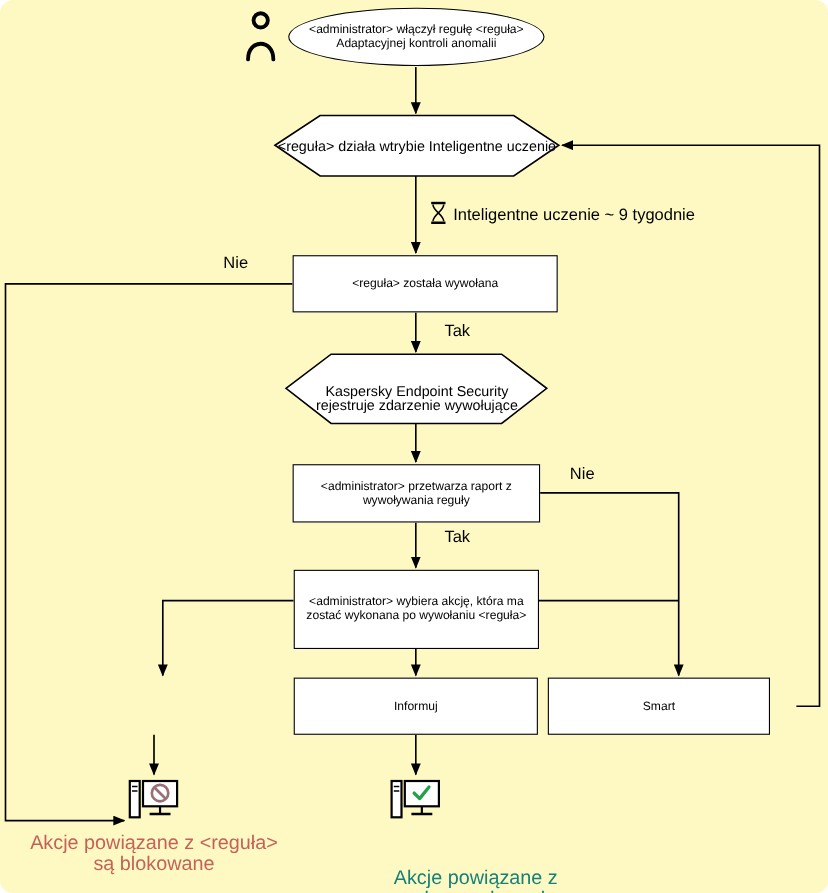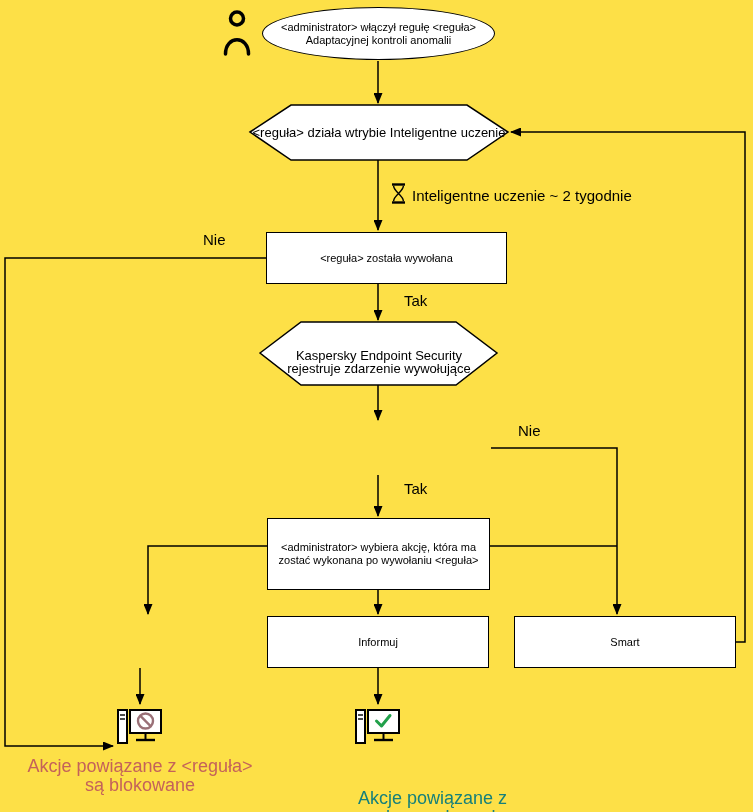--- a/index.html
+++ b/index.html
@@ -1,17 +1,17 @@
 <!DOCTYPE html>
 <html style="--line: #000000; --blocked-text: #c4625a; --allowed-text: #16807a; --check: #21a04a; --prohibit: #9a7077;"><head>
 <meta charset="utf-8">
 <style>
   html,body{margin:0;padding:0;}
   body{background:#ffffff;font-family:"Liberation Sans",sans-serif;color:#000;}
-  #canvas{position:relative;width:753px;height:812px;background:#fde047;overflow:hidden;}
+  #canvas{position:relative;width:753px;height:812px;background:#fef9c3;overflow:hidden;border-radius:12px;}
   #connectors{position:absolute;left:0;top:0;z-index:0;}
   .node{position:absolute;z-index:1;background:#fff;border:1.5px solid #000;display:flex;align-items:center;justify-content:center;text-align:center;font-size:11px;line-height:13px;box-sizing:border-box;padding:2px 10px;}
   .ellipse{border-radius:50%;}
   .shape-text{position:absolute;z-index:1;display:flex;align-items:center;justify-content:center;text-align:center;font-size:13px;line-height:13px;box-sizing:border-box;background:transparent;}
   .nowrap{white-space:nowrap;}
   .edge-label{position:absolute;z-index:1;font-size:15px;color:#000;}
   .caption{position:absolute;z-index:1;font-size:18px;line-height:19px;text-align:center;}
   #caption-blocked{color:var(--blocked-text,#c4625a);}
   #caption-allowed{color:var(--allowed-text,#16807a);}
   .icon{position:absolute;z-index:1;line-height:0;}
@@ -61,45 +61,48 @@
     <span>&lt;reguła&gt; działa wtrybie Inteligentne uczenie</span>
   </div>
 
   <div class="icon" style="left:391px;top:183px;">
     <svg width="15" height="21" viewBox="0 0 15 21">
       <line x1="1" y1="1.5" x2="14" y2="1.5" stroke="#000" stroke-width="2.4"></line>
       <line x1="1" y1="19.5" x2="14" y2="19.5" stroke="#000" stroke-width="2.4"></line>
       <path d="M2.6,2.8 C2.6,8.6 12.4,12.4 12.4,18.2 M12.4,2.8 C12.4,8.6 2.6,12.4 2.6,18.2" fill="none" stroke="#000" stroke-width="1.4"></path>
     </svg>
   </div>
-  <div class="edge-label" style="left:412px;top:187px;">Inteligentne uczenie ~ 2 tygodnie</div>
+  <div class="edge-label" style="left:412px;top:187px;">Inteligentne uczenie ~ 9 tygodnie</div>
 
   <div class="node" style="left:266px;top:232px;width:241px;height:52px;">
     <span>&lt;reguła&gt; została wywołana</span>
   </div>
 
   <div class="edge-label" style="left:203px;top:231px;">Nie</div>
   <div class="edge-label" style="left:404px;top:292px;">Tak</div>
 
   <div class="shape-text" style="left:281px;top:322px;width:196px;height:80px;">
     <span>Kaspersky Endpoint Security rejestruje zdarzenie wywołujące</span>
   </div>
 
+  <div class="node" style="left:266px;top:422px;width:225px;height:53px;">
+    <span>&lt;administrator&gt; przetwarza raport z wywoływania reguły</span>
+  </div>
 
   <div class="edge-label" style="left:518px;top:422px;">Nie</div>
   <div class="edge-label" style="left:404px;top:480px;">Tak</div>
 
   <div class="node" style="left:267px;top:518px;width:223px;height:72px;">
     <span>&lt;administrator&gt; wybiera akcję, która ma zostać wykonana po wywołaniu &lt;reguła&gt;</span>
   </div>
 
   <div class="node" style="left:267px;top:616px;width:222px;height:52px;">
     <span>Informuj</span>
   </div>
-  <div class="node" style="left:514px;top:616px;width:222px;height:52px;">
+  <div class="node" style="left:498px;top:616px;width:202px;height:52px;">
     <span>Smart</span>
   </div>
 
   <div class="icon" style="left:116px;top:706px;">
     <svg width="48" height="46" viewBox="0 0 48 46">
       <rect x="2" y="4" width="9" height="33" fill="#fff" stroke="#000" stroke-width="2"></rect>
       <line x1="4" y1="9" x2="9" y2="9" stroke="#000" stroke-width="1.4"></line>
       <line x1="4" y1="13" x2="9" y2="13" stroke="#000" stroke-width="1.4"></line>
       <rect x="14" y="4" width="31" height="23" fill="#fff" stroke="#000" stroke-width="2"></rect>
       <line x1="29.5" y1="27" x2="29.5" y2="33" stroke="#000" stroke-width="2"></line>

